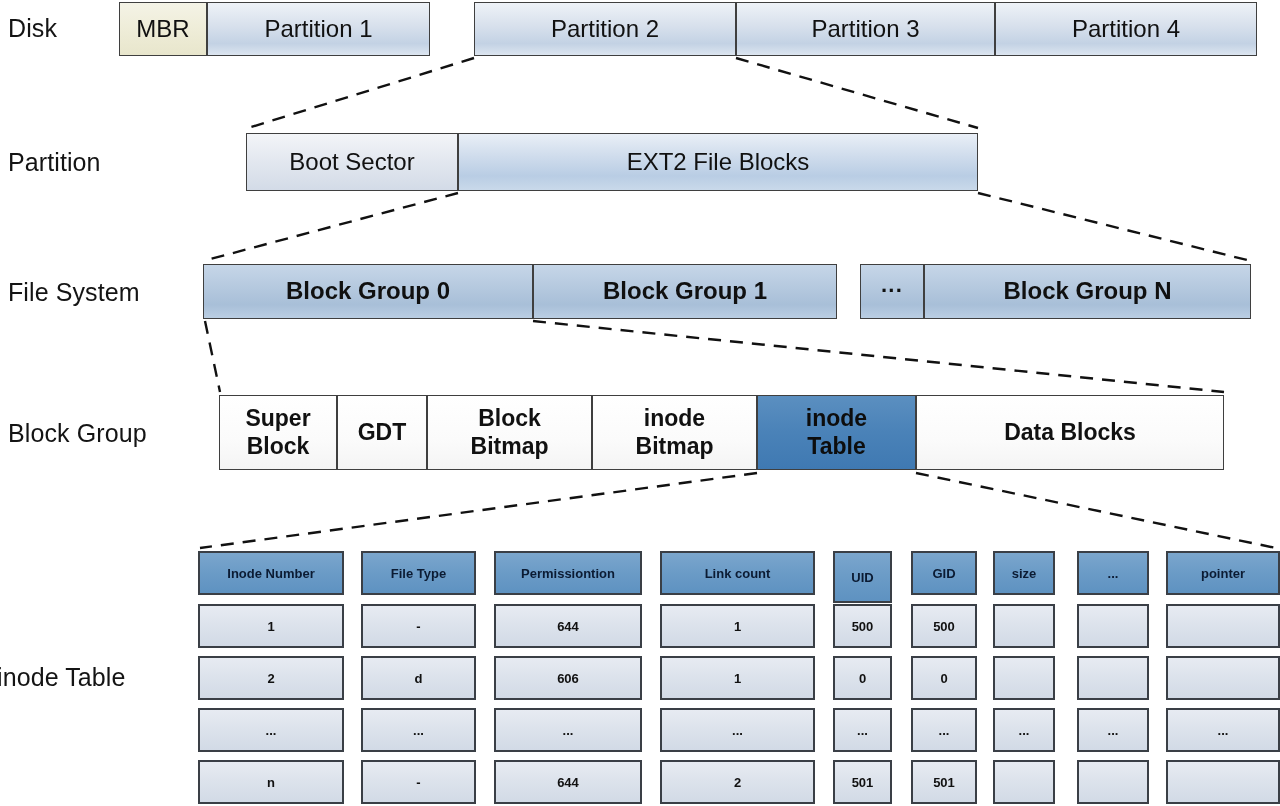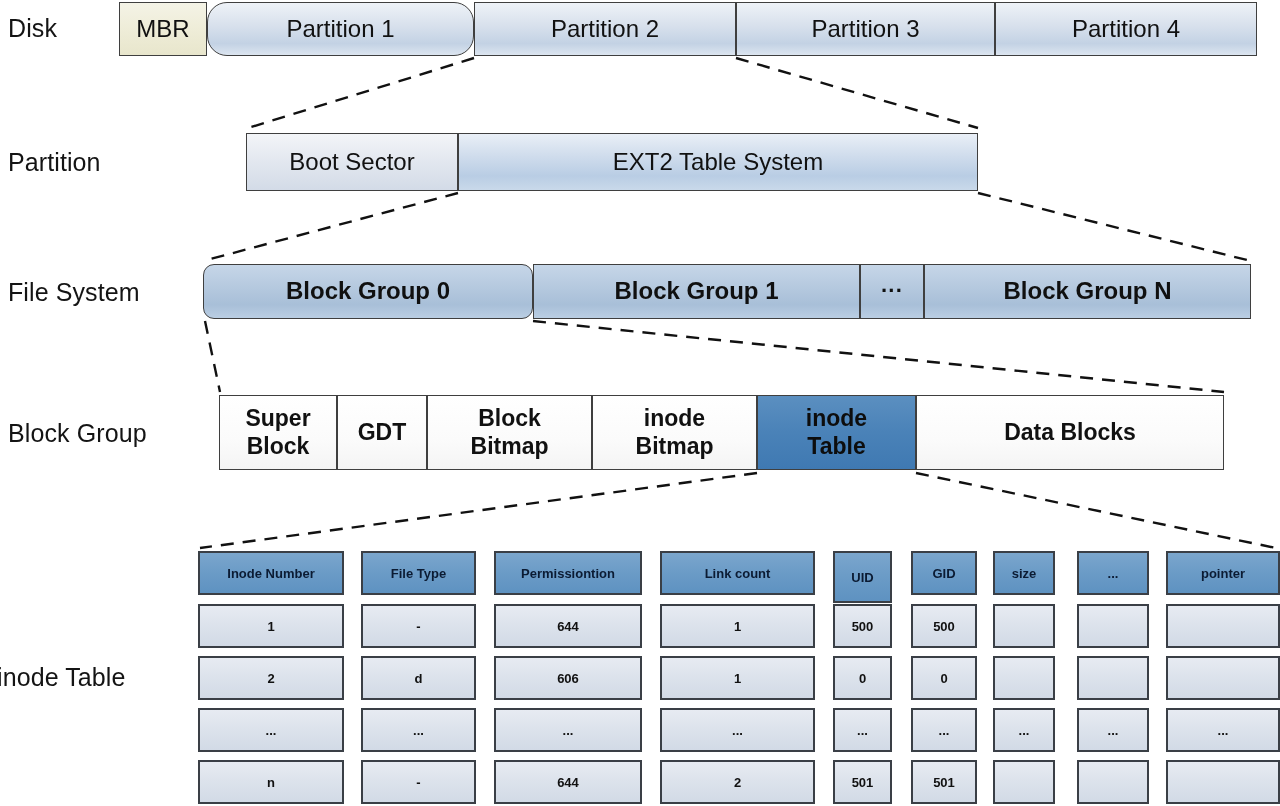--- a/index.html
+++ b/index.html
@@ -123,34 +123,34 @@
   </svg>
 
   <div class="row-label" style="left:8px; top:14px;">Disk</div>
   <div class="row-label" style="left:8px; top:148px;">Partition</div>
   <div class="row-label" style="left:8px; top:278px;">File System</div>
   <div class="row-label" style="left:8px; top:419px;">Block Group</div>
   <div class="row-label" style="left:-3px; top:663px;">inode Table</div>
 
   <div id="disk-row">
     <div class="box grad-mbr" style="left:119px;  width:88px;">MBR</div>
-    <div class="box grad-blue" style="left:207px;  width:267px;border-radius:20px;">Partition 1</div>
+    <div class="box grad-blue" style="left:207px;  width:223px;">Partition 1</div>
     <div class="box grad-blue" style="left:474px;  width:262px;">Partition 2</div>
     <div class="box grad-blue" style="left:736px;  width:259px;">Partition 3</div>
     <div class="box grad-blue" style="left:995px;  width:262px;">Partition 4</div>
   </div>
 
   <div id="partition-row">
     <div class="box grad-boot" style="left:246px; width:212px;">Boot Sector</div>
-    <div class="box grad-ext2" style="left:458px; width:520px;">EXT2 Table System</div>
+    <div class="box grad-ext2" style="left:458px; width:520px;">EXT2 File Blocks</div>
   </div>
 
   <div id="fs-row">
-    <div class="box grad-bg" style="left:203px; width:330px;border-radius:11px;">Block Group 0</div>
-    <div class="box grad-bg" style="left:533px; width:327px;">Block Group 1</div>
+    <div class="box grad-bg" style="left:203px; width:330px;">Block Group 0</div>
+    <div class="box grad-bg" style="left:533px; width:304px;">Block Group 1</div>
     <div class="box grad-bg" style="left:860px; width:64px; font-size:22px;">···</div>
     <div class="box grad-bg" style="left:924px; width:327px;">Block Group N</div>
   </div>
 
   <div id="bg-row">
     <div class="box white-cell two-line" style="left:219px; width:118px;">
       <div>
         <span>Super</span><br>
         <span>Block</span>
       </div>

